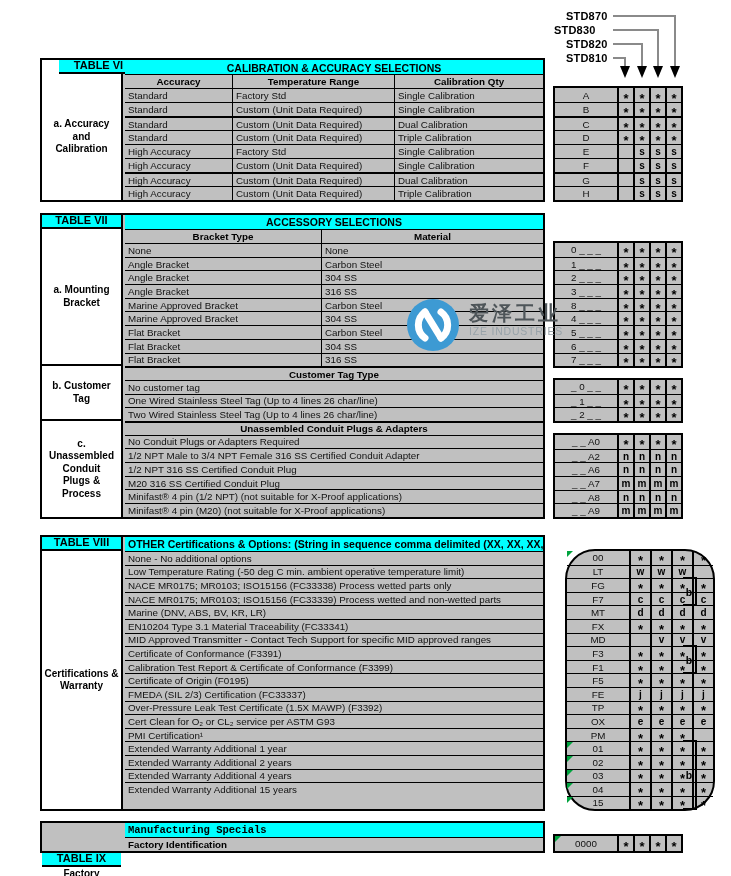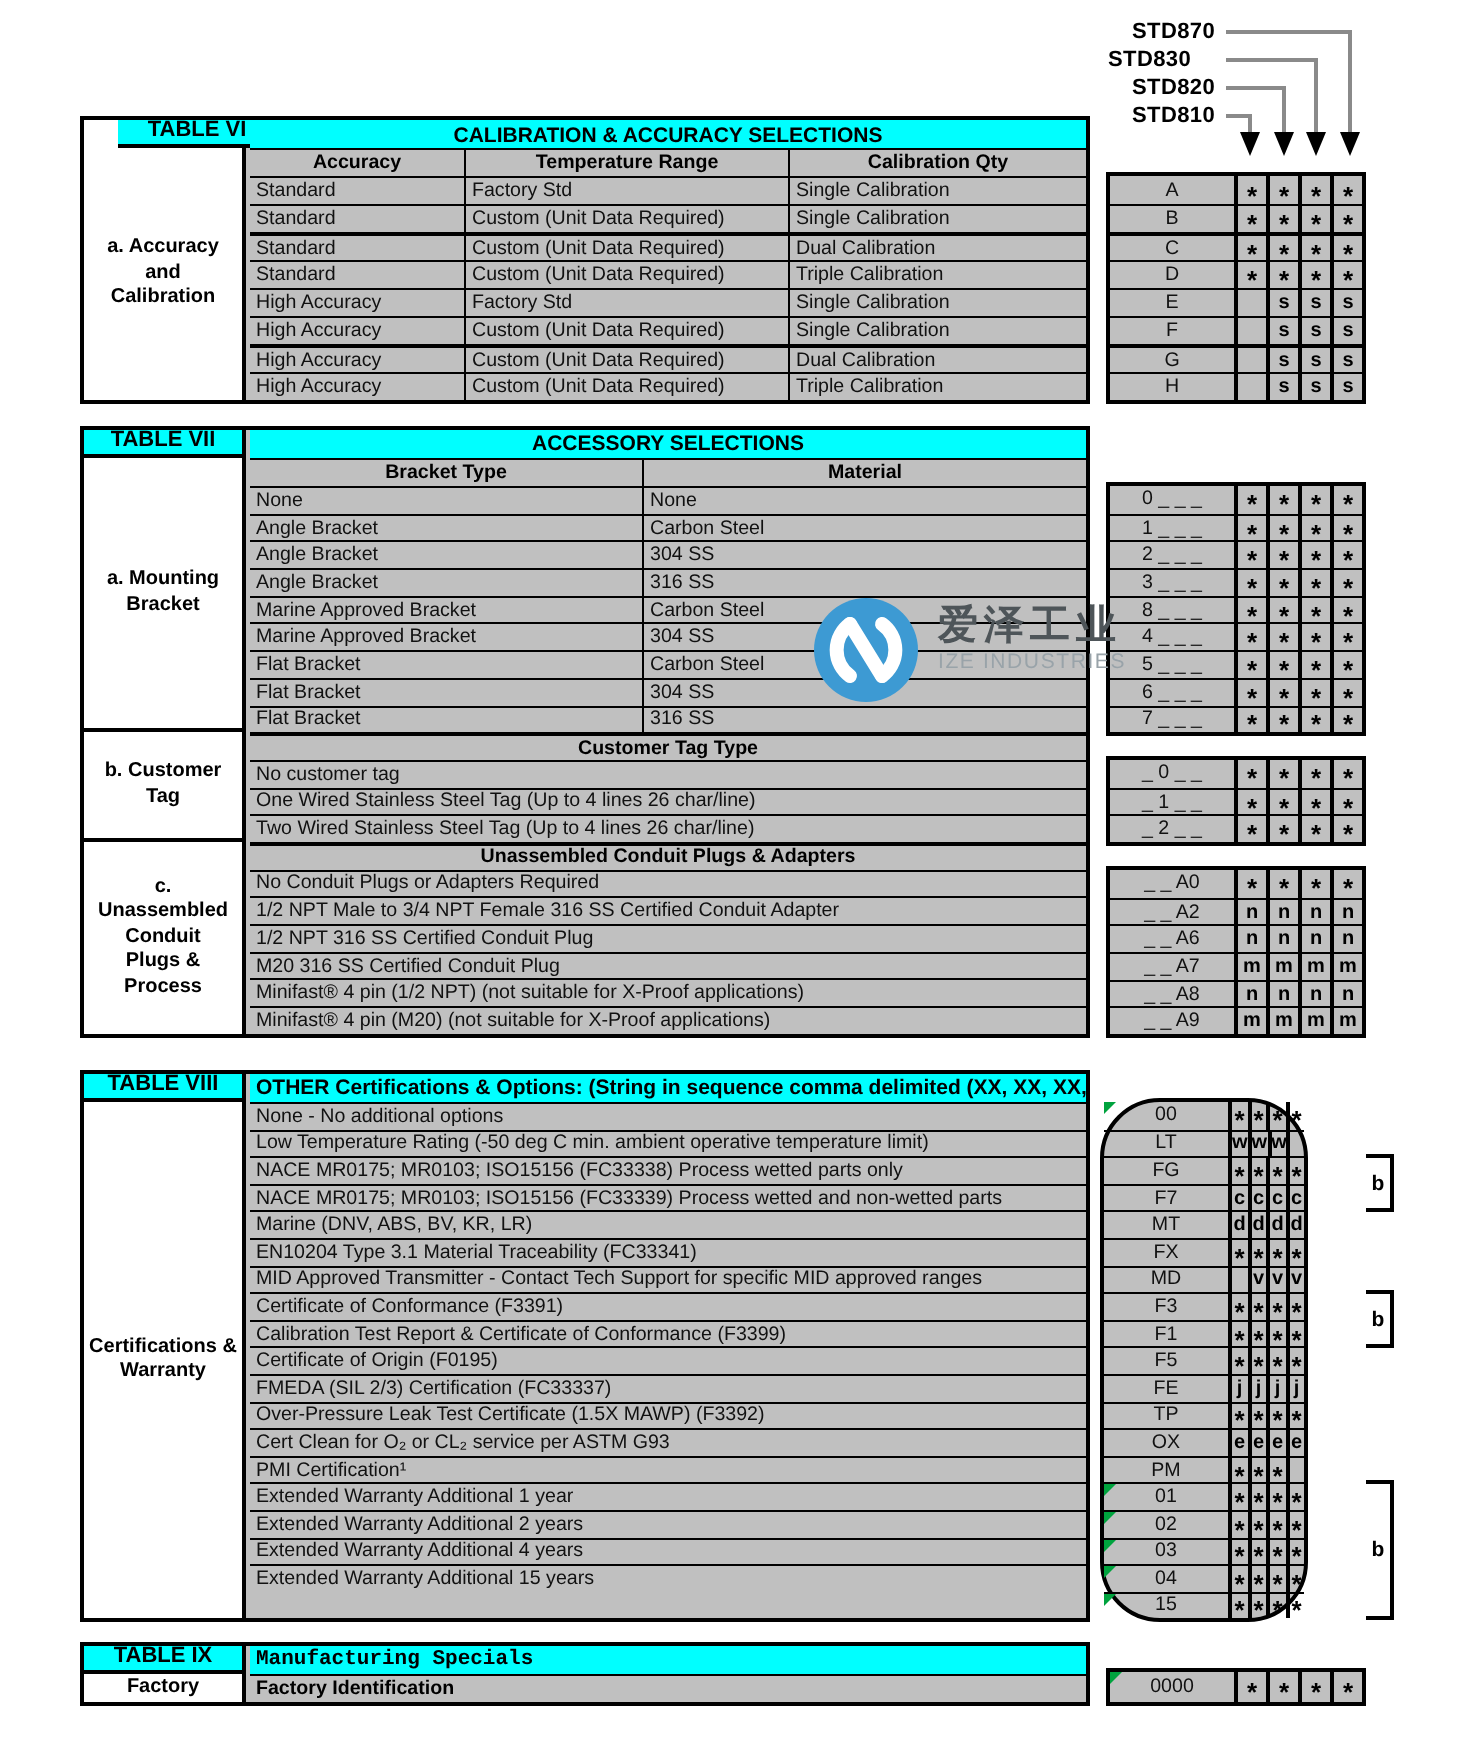--- a/index.html
+++ b/index.html
@@ -293,21 +293,21 @@
           </div>
           <div class="trow" style="height: 13.6px;">
             <div class="tc" style="flex: 1 1 0%;">Extended Warranty Additional 4 years</div>
           </div>
           <div class="trow" style="height: 13.6px;">
             <div class="tc" style="flex: 1 1 0%;">Extended Warranty Additional 15 years</div>
           </div>
         </div>
       </div>
       <div class="tbl" style="left: 40px; top: 821px; width: 505px; height: 32px;">
-        <div class="lcol" style="width: 81px;">
+        <div class="lcol" style="width: 81px; margin-top: 30px;">
           <div class="lc cyan" style="height: 14px;">
             <div class="lcline">TABLE IX</div>
           </div>
           <div class="lc" style="height: 14px;">
             <div class="lcline">Factory</div>
           </div>
         </div>
         <div class="mainc" style="left: 83px;">
           <div class="trow cyan" style="height: 14px;">
             <div class="tc titlec titleleft" style="flex: 1 1 0%; font-family: Liberation Mono, monospace;">Manufacturing Specials</div>
@@ -702,21 +702,21 @@
             <span class="letter">m</span>
           </div>
           <div class="cmark">
             <span class="letter">m</span>
           </div>
           <div class="cmark">
             <span class="letter">m</span>
           </div>
         </div>
       </div>
-      <div class="cbox" style="left: 550px; top: 549px; width: 104px; height: 262.4px; border-radius: 30px;">
+      <div class="cbox" style="left: 565px; top: 549px; width: 150px; height: 262.4px; border-radius: 30px;">
         <div class="crow" style="height: 13.6px;">
           <div class="flag"></div>
           <div class="ccode">00</div>
           <div class="cmark">
             <span class="star">*</span>
           </div>
           <div class="cmark">
             <span class="star">*</span>
           </div>
           <div class="cmark">

